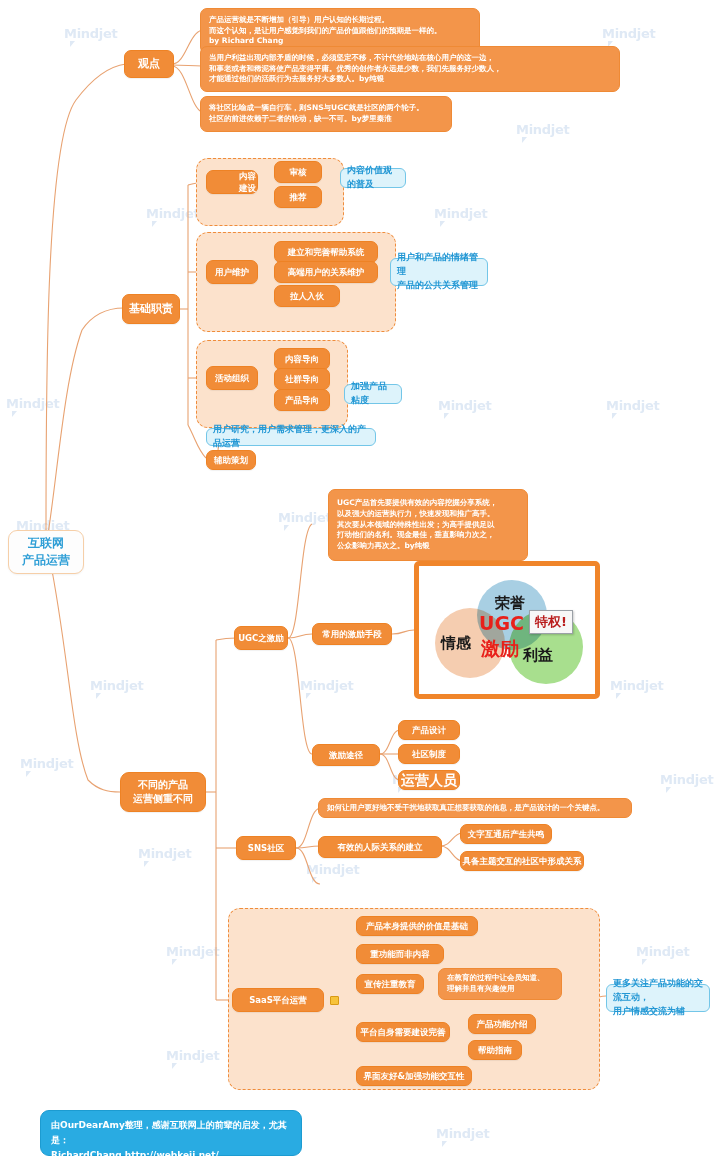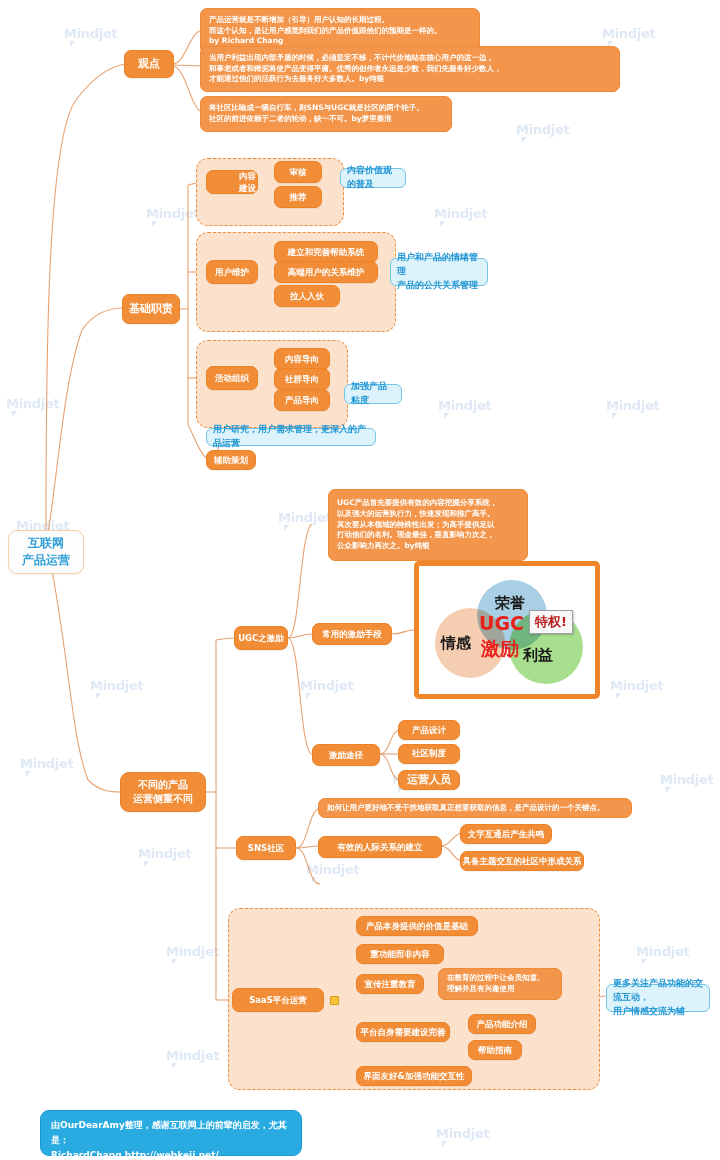--- a/index.html
+++ b/index.html
@@ -315,22 +315,22 @@
       <div class="venn-label" style="left:22px; top:68px; font-size:15px;">情感</div>
       <div class="venn-label" style="left:104px;top:80px; font-size:15px;">利益</div>
       <div class="venn-ugc" style="left:60px; top:46px; font-size:19px;">UGC</div>
       <div class="venn-ugc" style="left:62px; top:70px; font-size:19px;">激励</div>
       <div class="venn-badge" style="left:110px;top:44px; font-size:13px;">特权!</div>
     </div>
   </div>
 
   <div class="node n-orange" style="left:312px; top:744px; width:68px; height:22px; font-size:8.5px;">激励途径</div>
   <div class="node n-orange" style="left:398px; top:720px; width:62px; height:20px; font-size:8.5px;">产品设计</div>
-  <div class="node n-orange" style="left:398px; top:744px; width:62px; height:20px; font-size:8.5px;font-family:Liberation Mono, monospace;">社区制度</div>
-  <div class="node n-orange" style="left:398px; top:770px; width:62px; height:20px; font-size:11px;">运营人员</div>
+  <div class="node n-orange" style="left:398px; top:744px; width:62px; height:20px; font-size:8.5px;">社区制度</div>
+  <div class="node n-orange" style="left:398px; top:770px; width:62px; height:20px; font-size:14px;">运营人员</div>
 
   <div class="node n-orange" style="left:236px; top:836px; width:60px; height:24px; font-size:8.5px;">SNS社区</div>
   <div class="node n-orange-lite txt-l" style="left:318px; top:798px; width:314px; height:20px; font-size:7.5px;">如何让用户更好地不受干扰地获取真正想要获取的信息，是产品设计的一个关键点。</div>
   <div class="node n-orange" style="left:318px; top:836px; width:124px; height:22px; font-size:8.5px;">有效的人际关系的建立</div>
   <div class="node n-orange" style="left:460px; top:824px; width:92px; height:20px; font-size:8.5px;">文字互通后产生共鸣</div>
   <div class="node n-orange" style="left:460px; top:851px; width:124px; height:20px; font-size:8.5px;">具备主题交互的社区中形成关系</div>
 
   <div class="node n-orange" style="left:232px; top:988px; width:92px; height:24px; font-size:8.5px;">SaaS平台运营</div>
   <div class="saas-icon" style="left:330px; top:996px;"></div>
 

